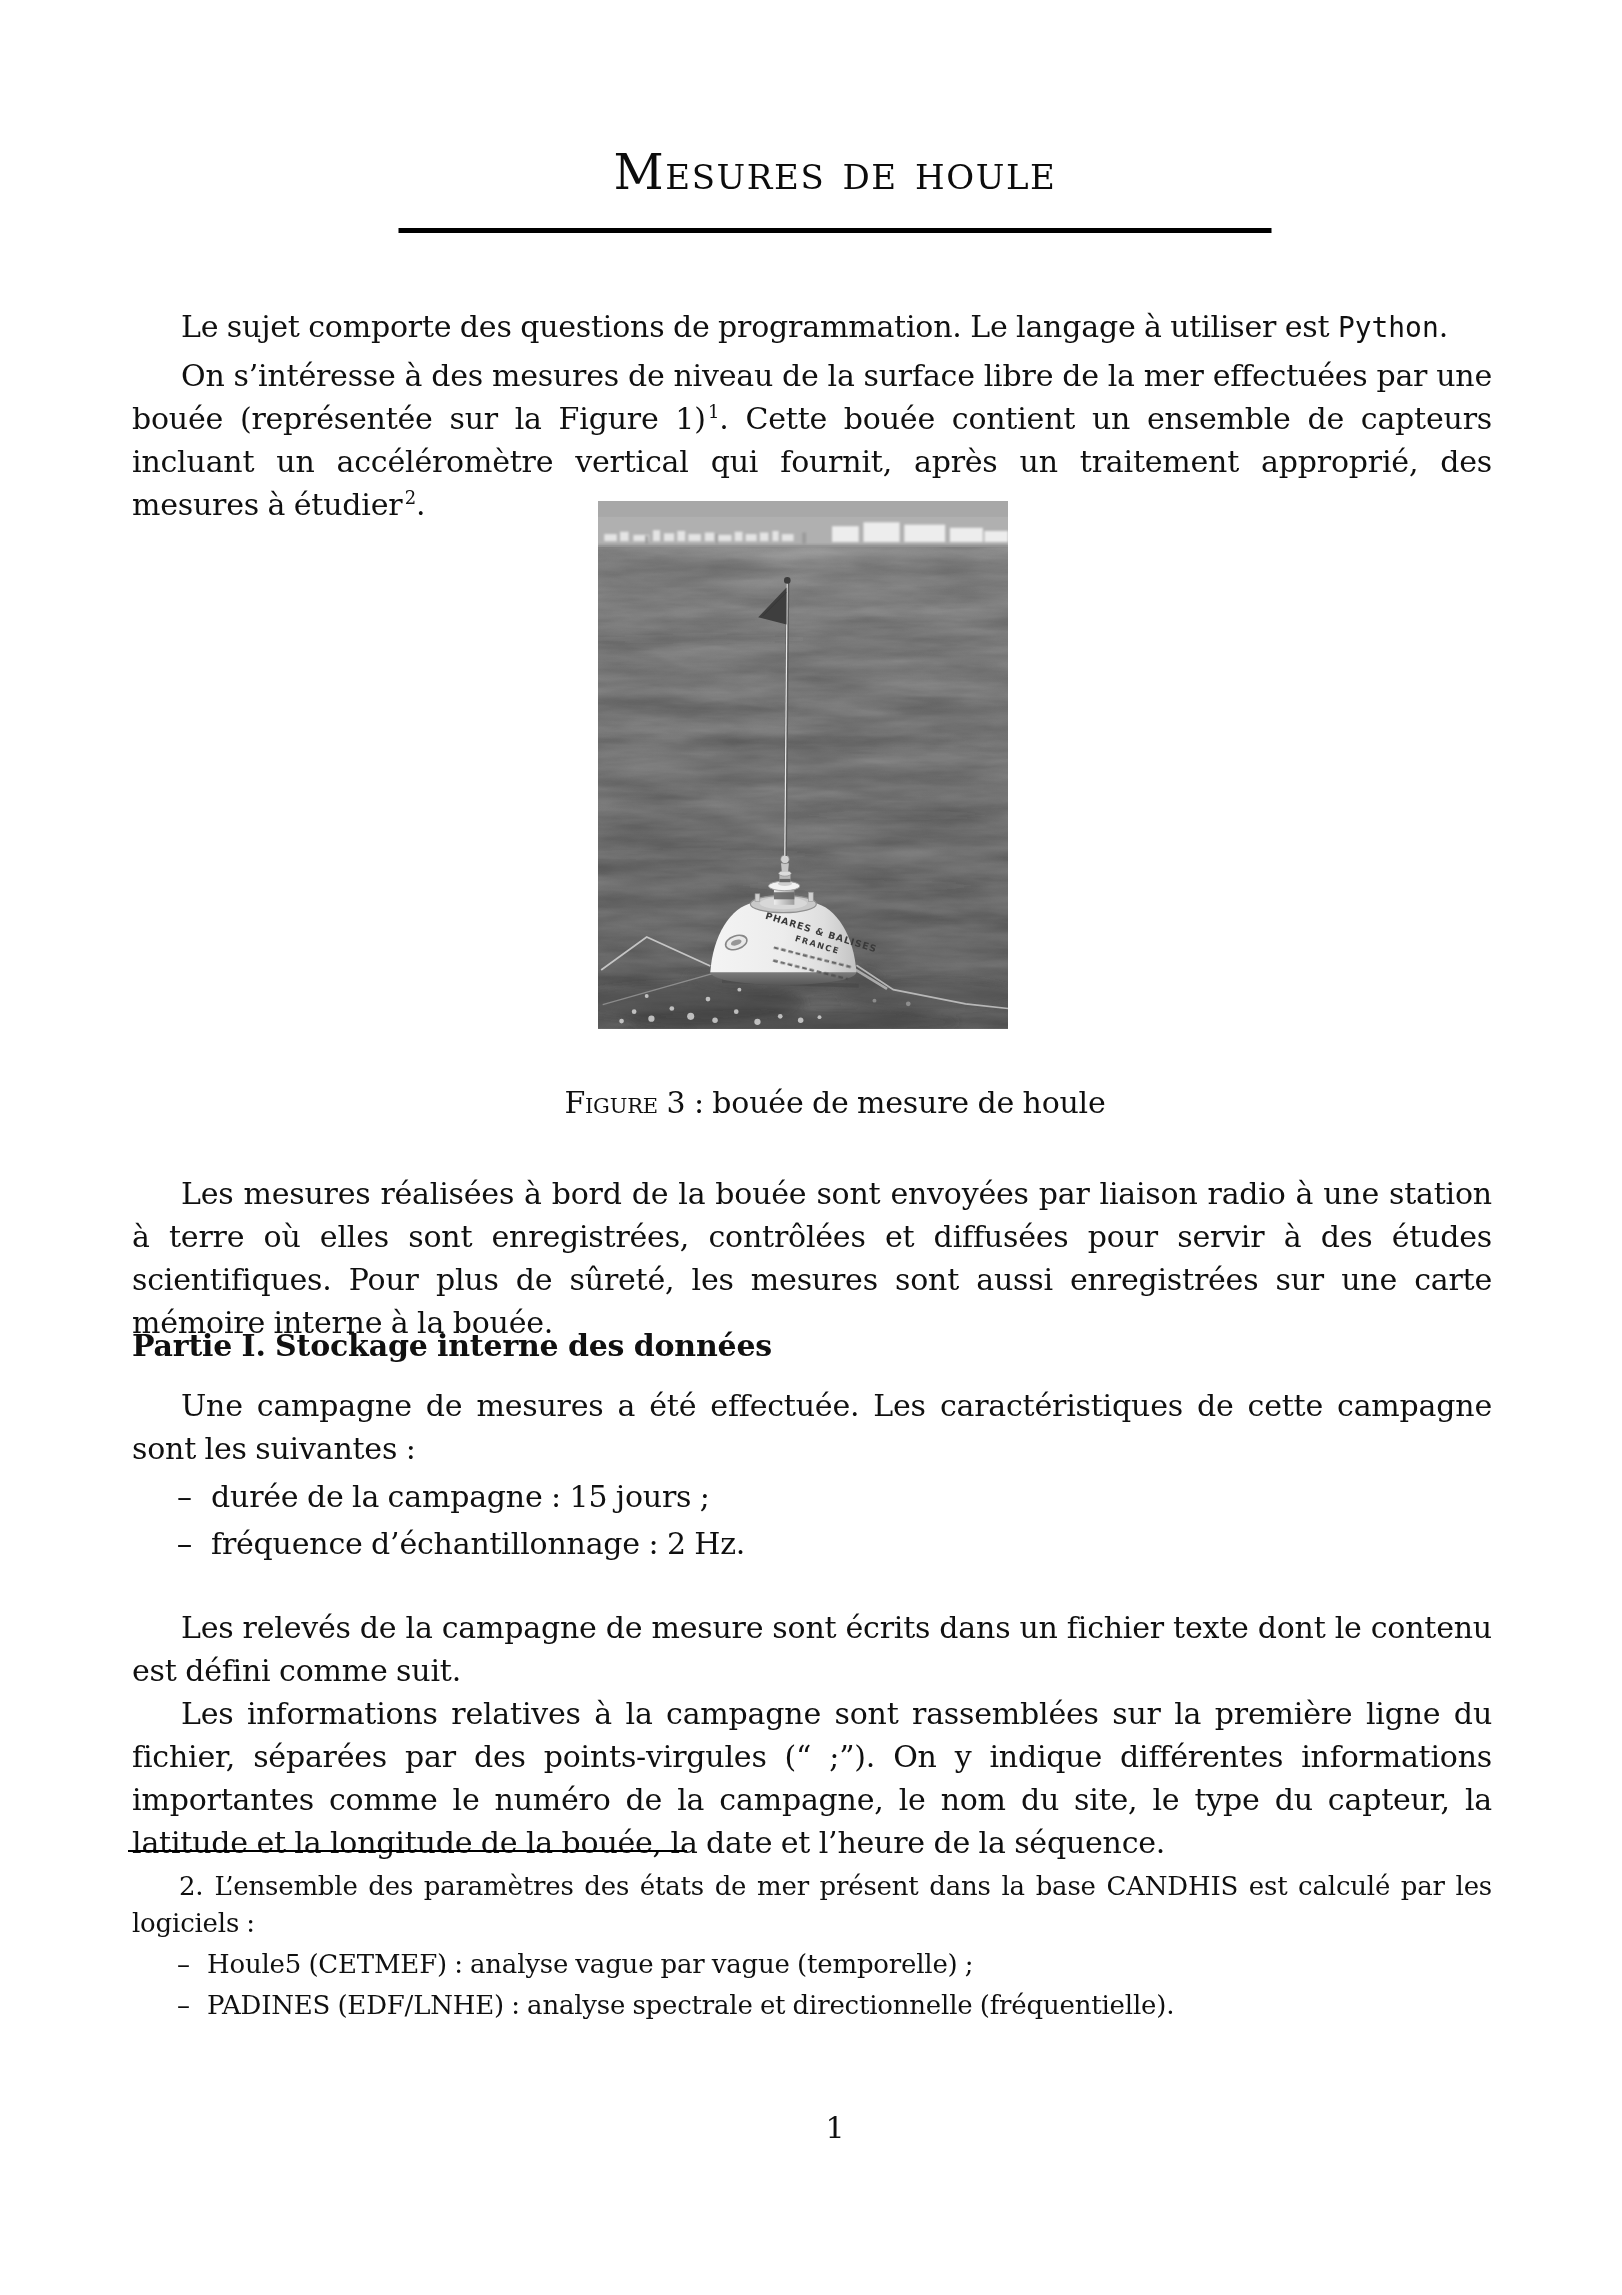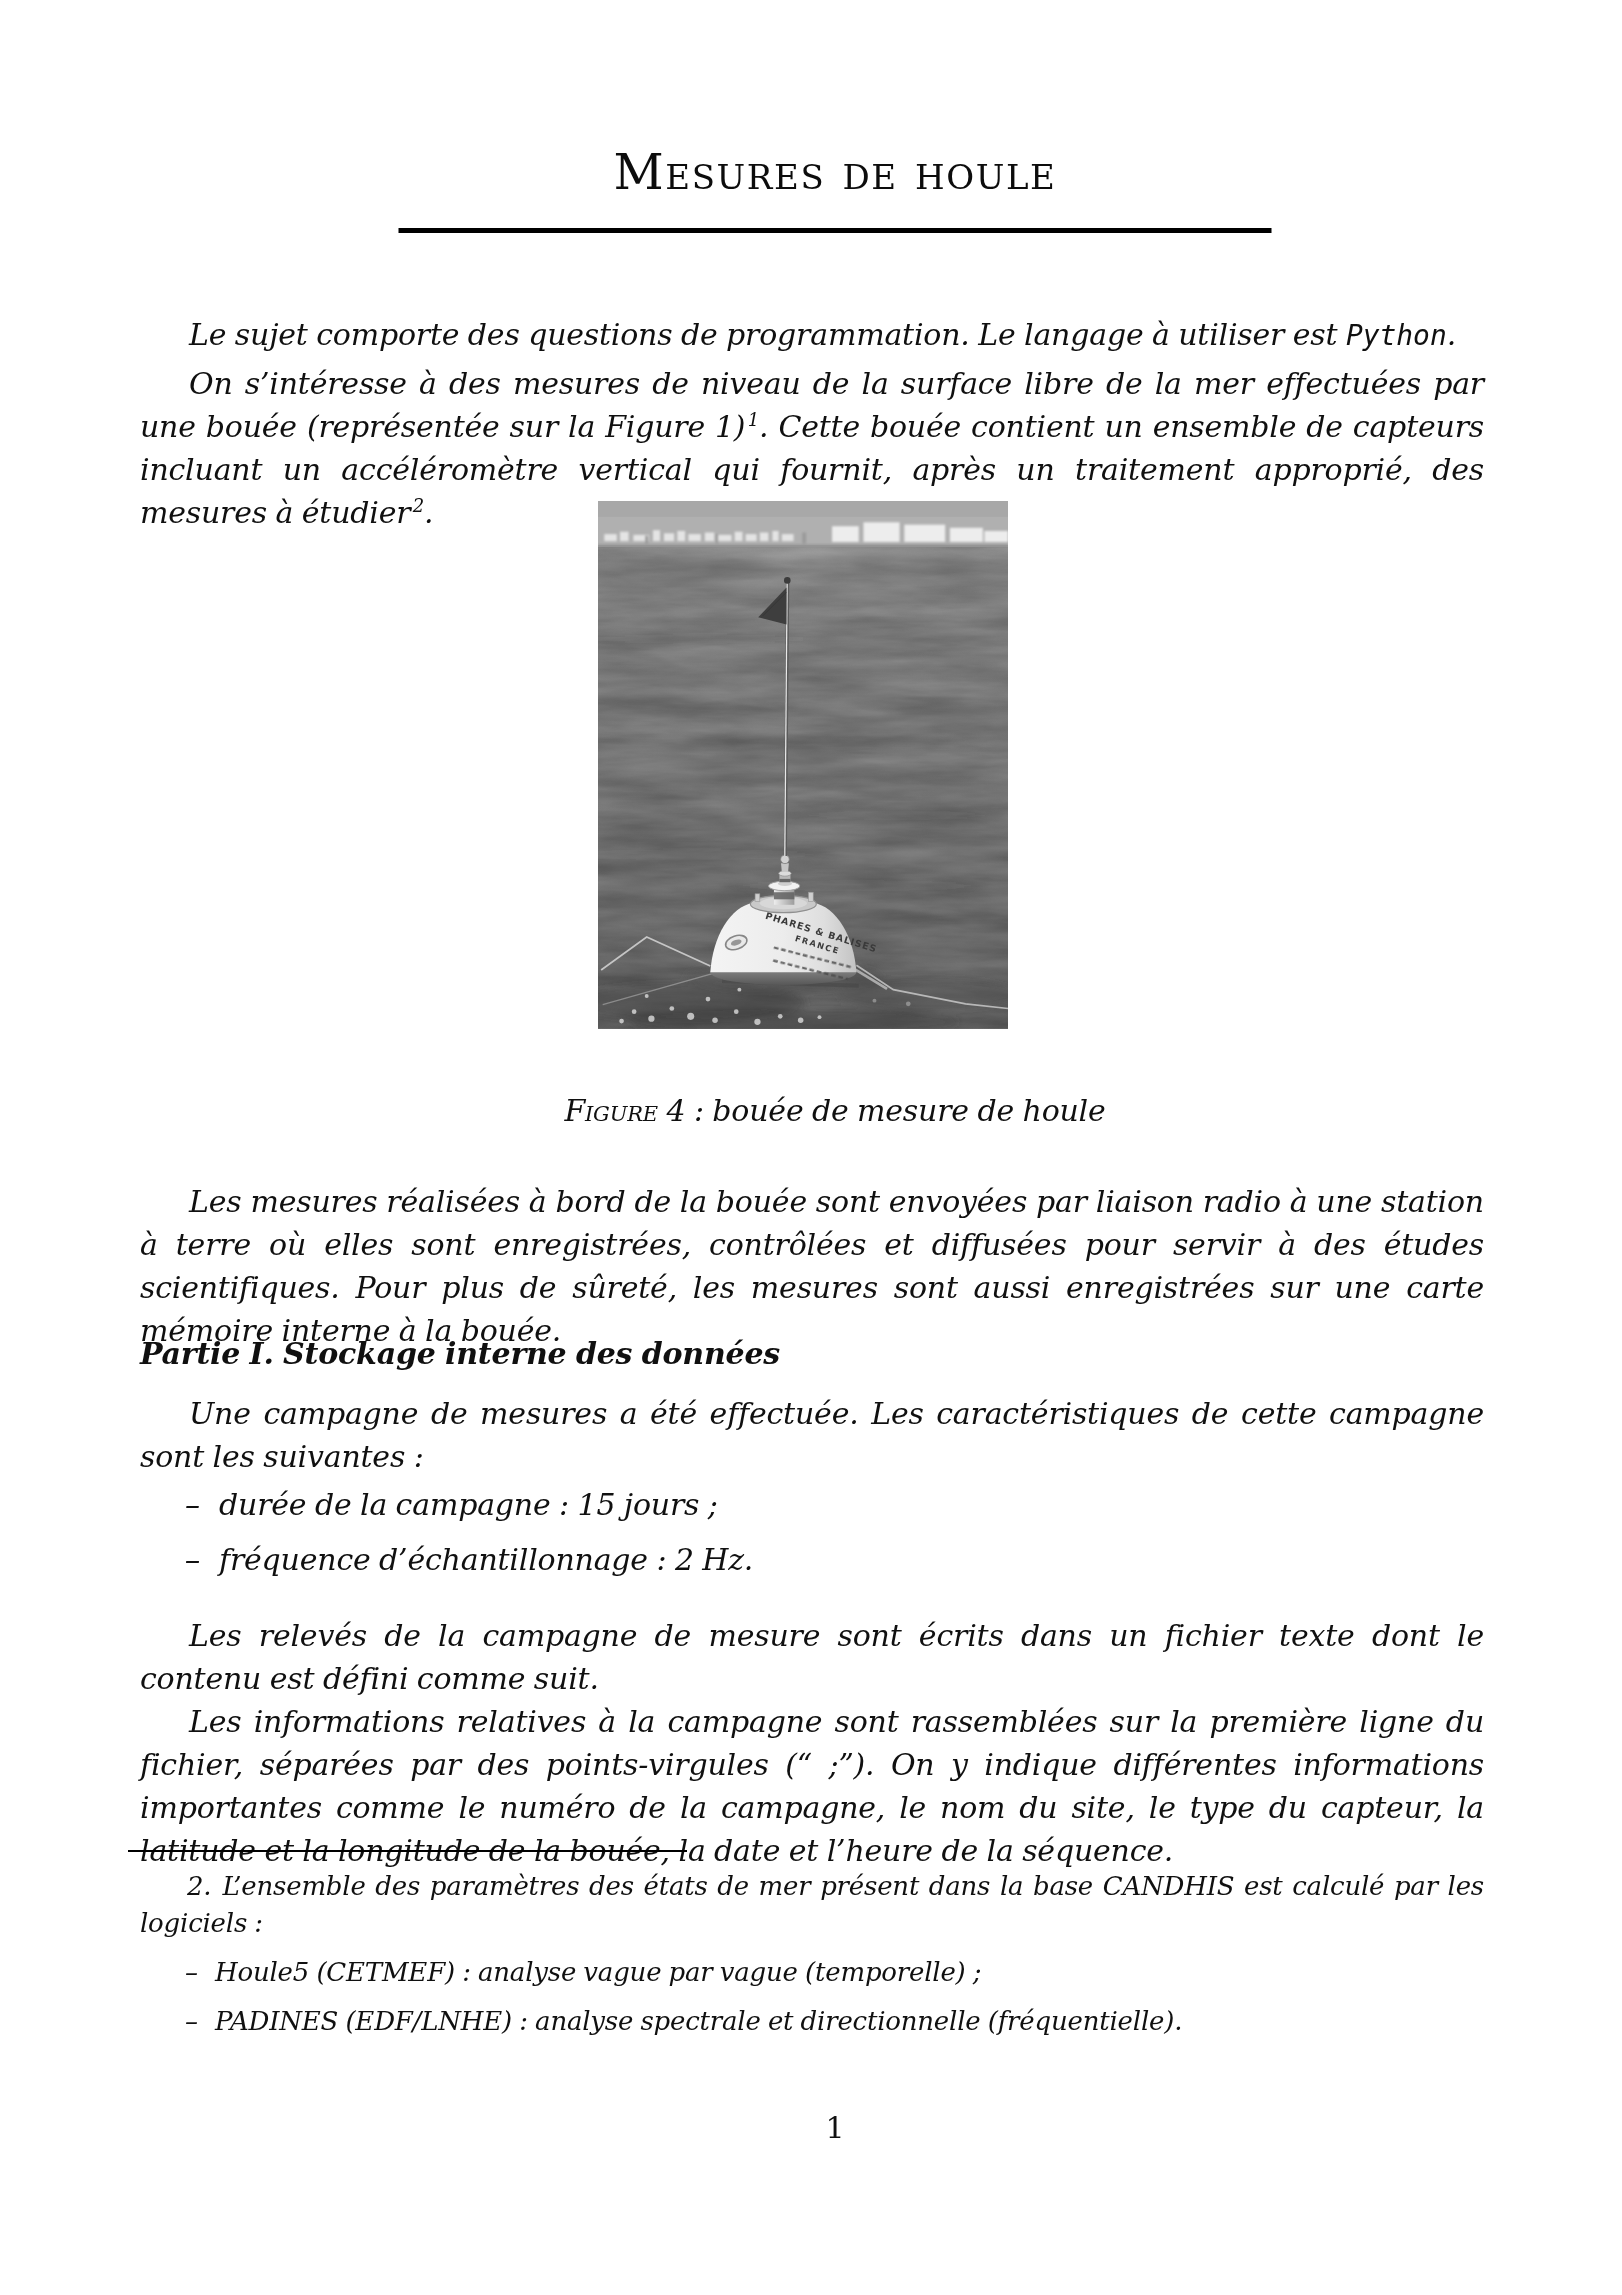--- a/index.html
+++ b/index.html
@@ -11,22 +11,22 @@
   .title {
     position:absolute; top:144px; left:0; width:100%; text-align:center;
     font-variant:small-caps; font-size:49px; letter-spacing:1.6px; color:#0c0c0c;
   }
   .title-rule {
     position:absolute; top:228px; left:50%; transform:translateX(-50%);
     width:873px; height:4.7px; background:#000;
   }
   .blk { position:absolute; left:128px; width:1368px; }
   .blk p, .caption, .li, .fn-p, .fn-li {
-    margin:12px; font-size:30px; line-height:43px;
-    letter-spacing:-0.2px; word-spacing:-0.8px; text-align:justify;font-style:italic;
+    margin:4px; font-size:30px; line-height:43px;
+    letter-spacing:-0.2px; word-spacing:-0.8px; text-align:justify;
   }
   .indent { text-indent:49px; }
   code.py {
     font-family:"DejaVu Sans Mono","Liberation Mono",monospace;
     font-size:0.93em; letter-spacing:0; word-spacing:0;
   }
   sup.fnmark { font-size:60%; line-height:0; vertical-align:super; margin-left:2.4px; }
   .photo-wrap { position:absolute; left:598px; top:501px; width:410px; height:528px; }
   .caption-blk { position:absolute; top:1077px; left:0; width:100%; text-align:center; }
   .caption { text-align:center; }
@@ -247,21 +247,21 @@
         <circle cx="180" cy="622" r="2.5"></circle>
           <circle cx="30" cy="662" r="3"></circle>
         <circle cx="352" cy="636" r="2.5" opacity="0.5"></circle>
           <circle cx="395" cy="640" r="3" opacity="0.5"></circle>
       </g>
     </svg>
   </div>
 
   <div class="caption-blk">
     <div class="caption">
-      <span class="sc">Figure 4</span><span> : </span><span>bouée de mesure de houle</span>
+      <span class="sc">Figure 3</span><span> : </span><span>bouée de mesure de houle</span>
     </div>
   </div>
 
   <div class="blk" style="top:1168px">
     <p class="indent">Les mesures réalisées à bord de la bouée sont envoyées par liaison radio à une station à terre où elles sont enregistrées, contrôlées et diffusées pour servir à des études scientifiques. Pour plus de sûreté, les mesures sont aussi enregistrées sur une carte mémoire interne à la bouée.</p>
   </div>
 
   <div class="blk" style="top:1320px">
     <p class="heading">Partie I. Stockage interne des données</p>
   </div>

